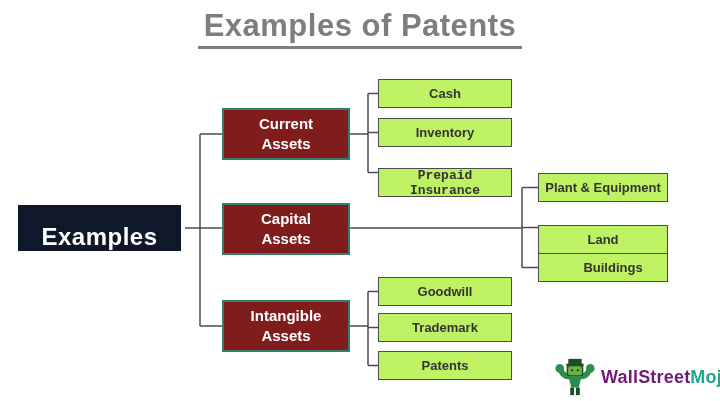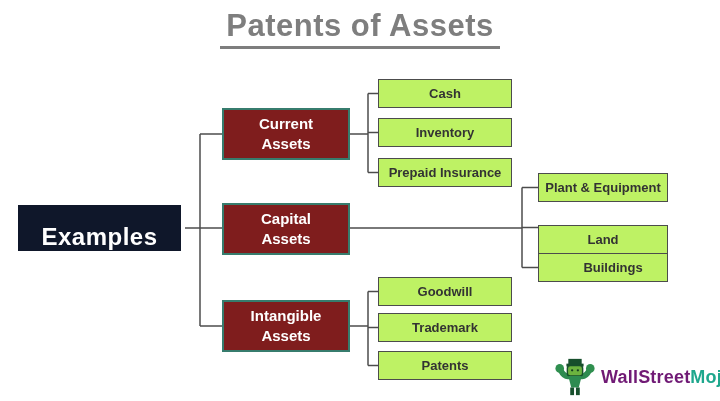--- a/index.html
+++ b/index.html
@@ -63,21 +63,21 @@
   .leaf-box {
     background: #bef264;
     border: 1.5px solid #4c4c4c;
     color: #333333;
     font-size: 13px;
     width: 134px; height: 29px;
     left: 378px;
   }
   .leaf-cash      { top: 79px; }
   .leaf-inventory { top: 118px; }
-  .leaf-prepaid   { top: 158px; }
+  .leaf-prepaid   { top: 168px; font-family: Liberation Mono, monospace; }
   .leaf-goodwill  { top: 277px; }
   .leaf-trademark { top: 313px; }
   .leaf-patents   { top: 351px; }
   .leaf-col2 { left: 538px; width: 130px; }
   .leaf-plant     { top: 173px; }
   .leaf-land      { top: 225px; }
   .leaf-buildings { top: 253px; padding-left: 20px; }
   .connectors {
     position: absolute;
     left: 0; top: 0;
@@ -99,21 +99,21 @@
   }
   .logo-primary { color: #701a75; }
   .logo-accent  { color: #1ea78d; }
 </style>
 </head>
 <body>
 
 <div class="canvas">
 
   <div class="title">
-    <span>Patents of Assets</span>
+    <span>Examples of Patents</span>
   </div>
 
   <svg class="connectors" viewBox="0 0 720 401" xmlns="http://www.w3.org/2000/svg">
     <g stroke="#4c4c4c" stroke-width="1.5" fill="none">
 
       <line x1="185" y1="228" x2="200" y2="228"></line>
       <line x1="200" y1="134" x2="200" y2="326"></line>
       <line x1="200" y1="134" x2="222" y2="134"></line>
       <line x1="200" y1="228" x2="222" y2="228"></line>
       <line x1="200" y1="326" x2="222" y2="326"></line>

